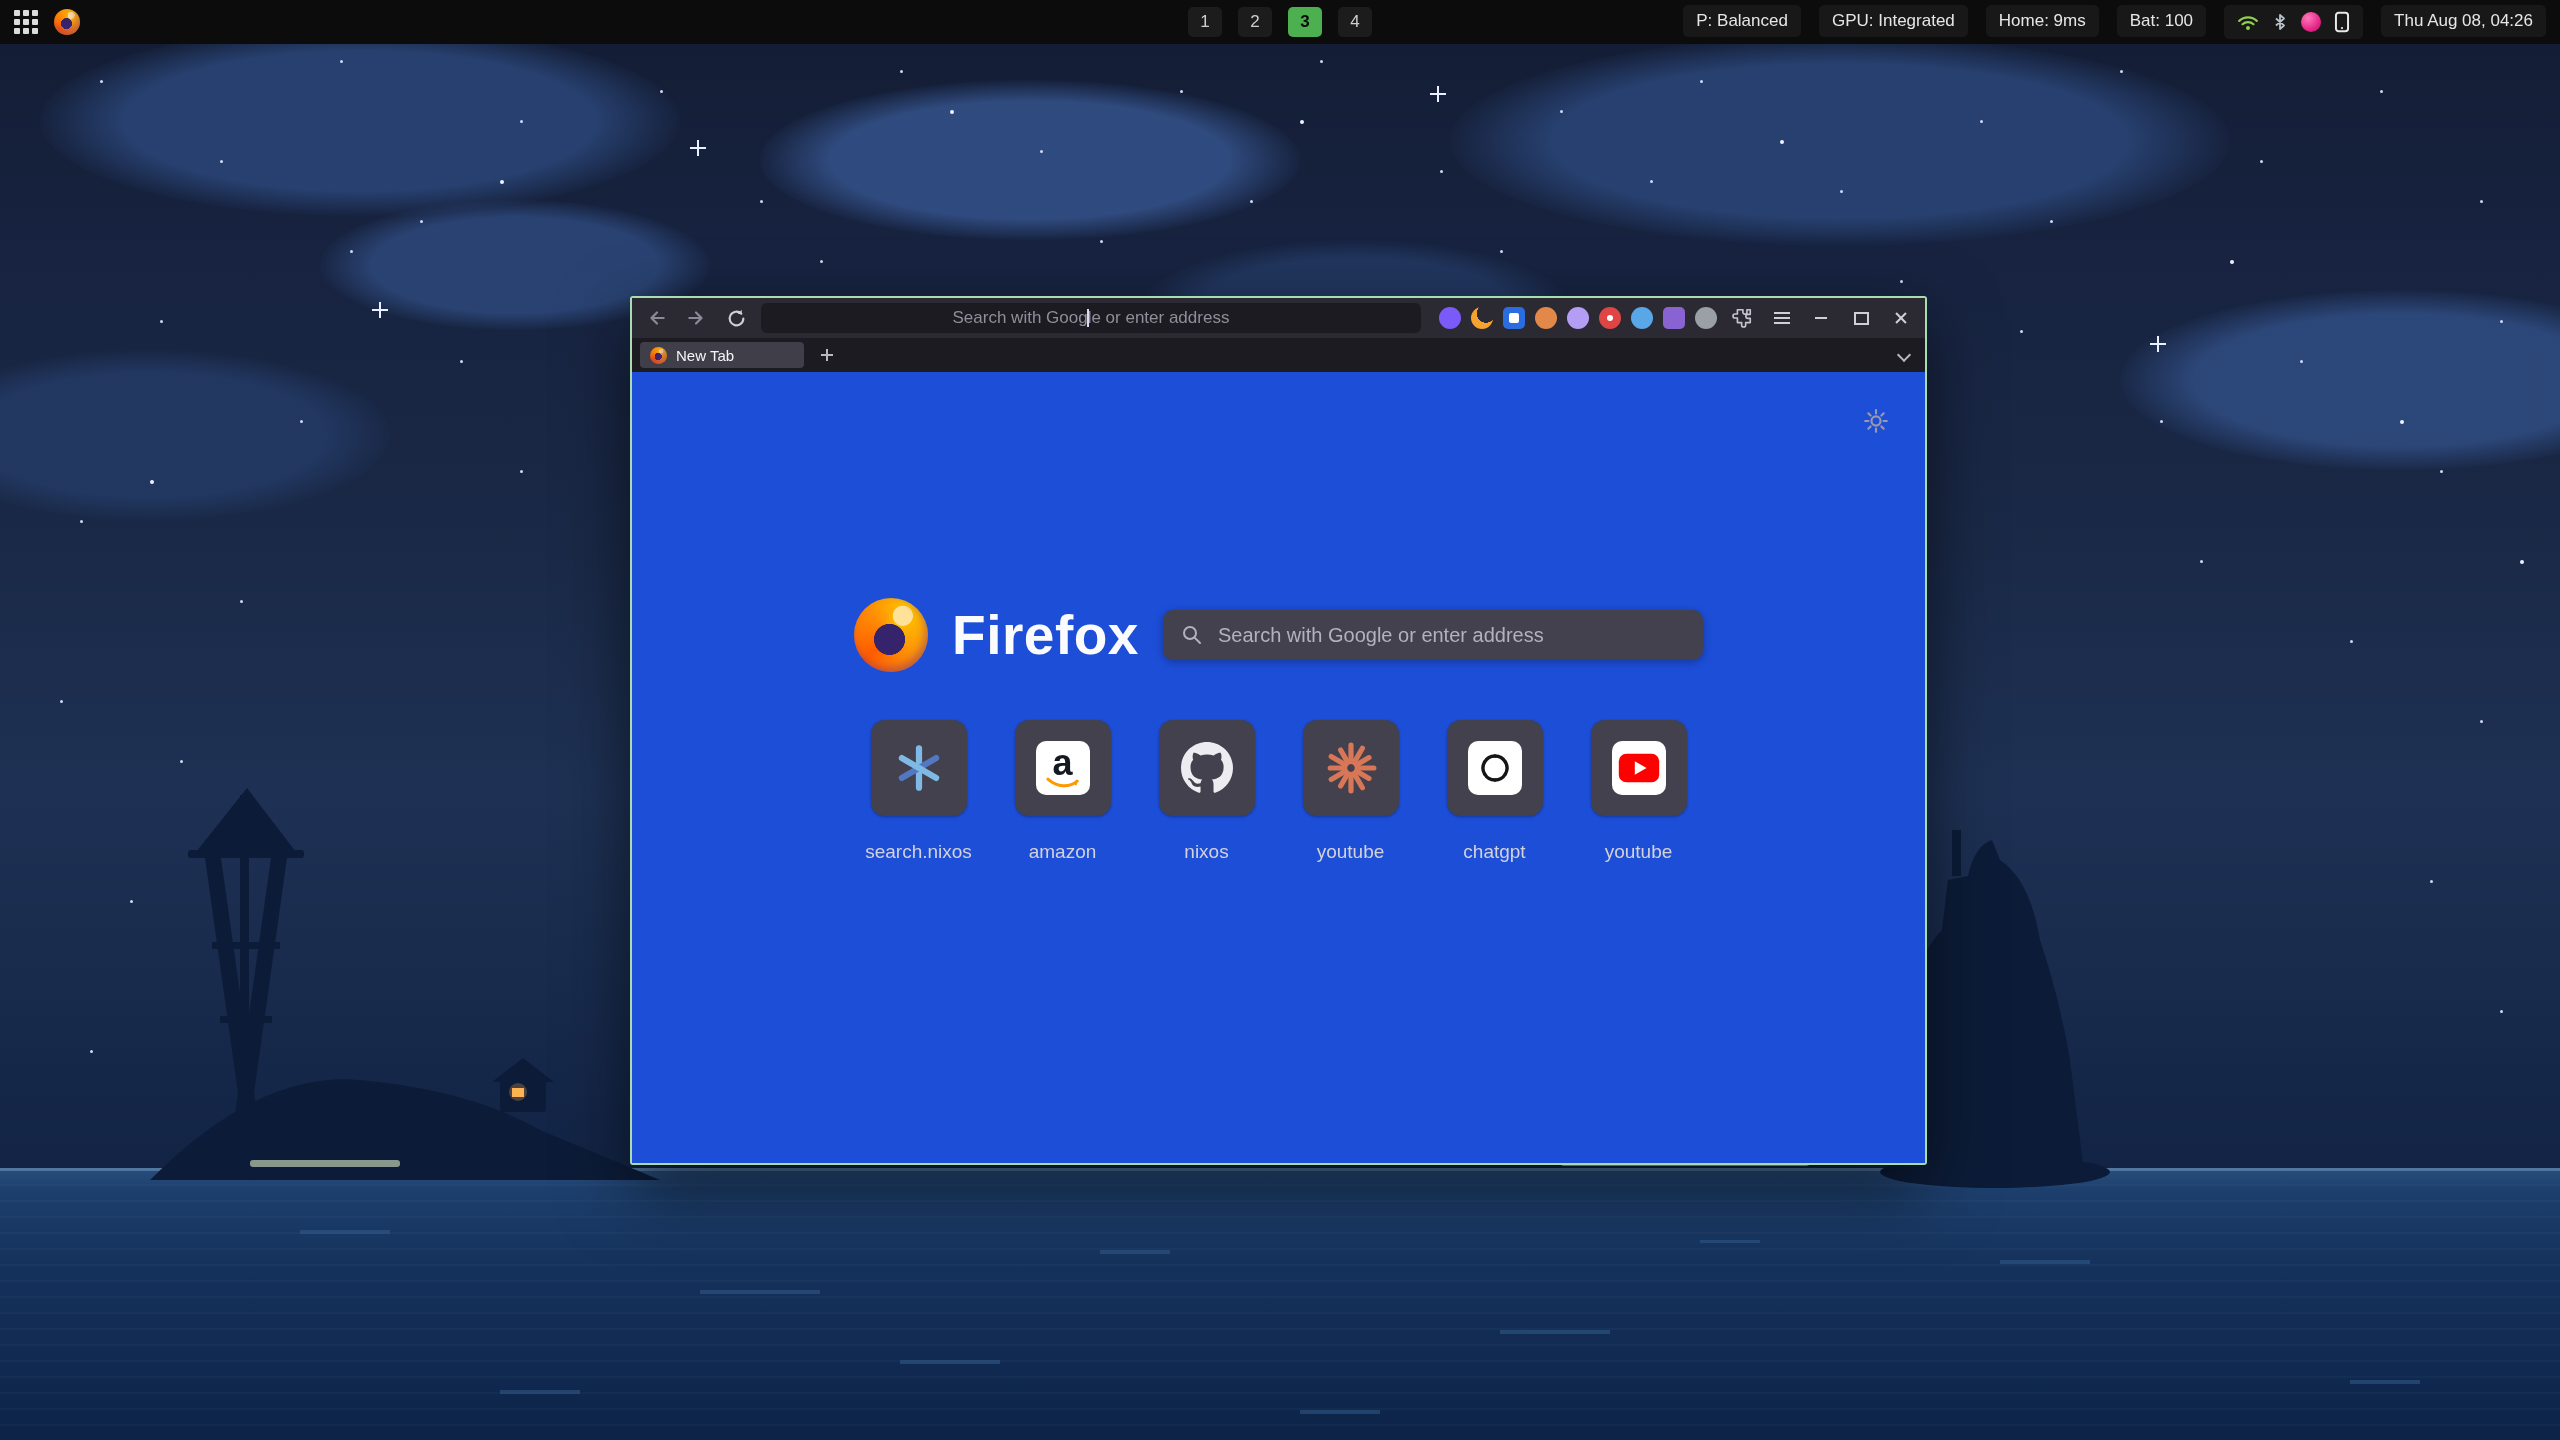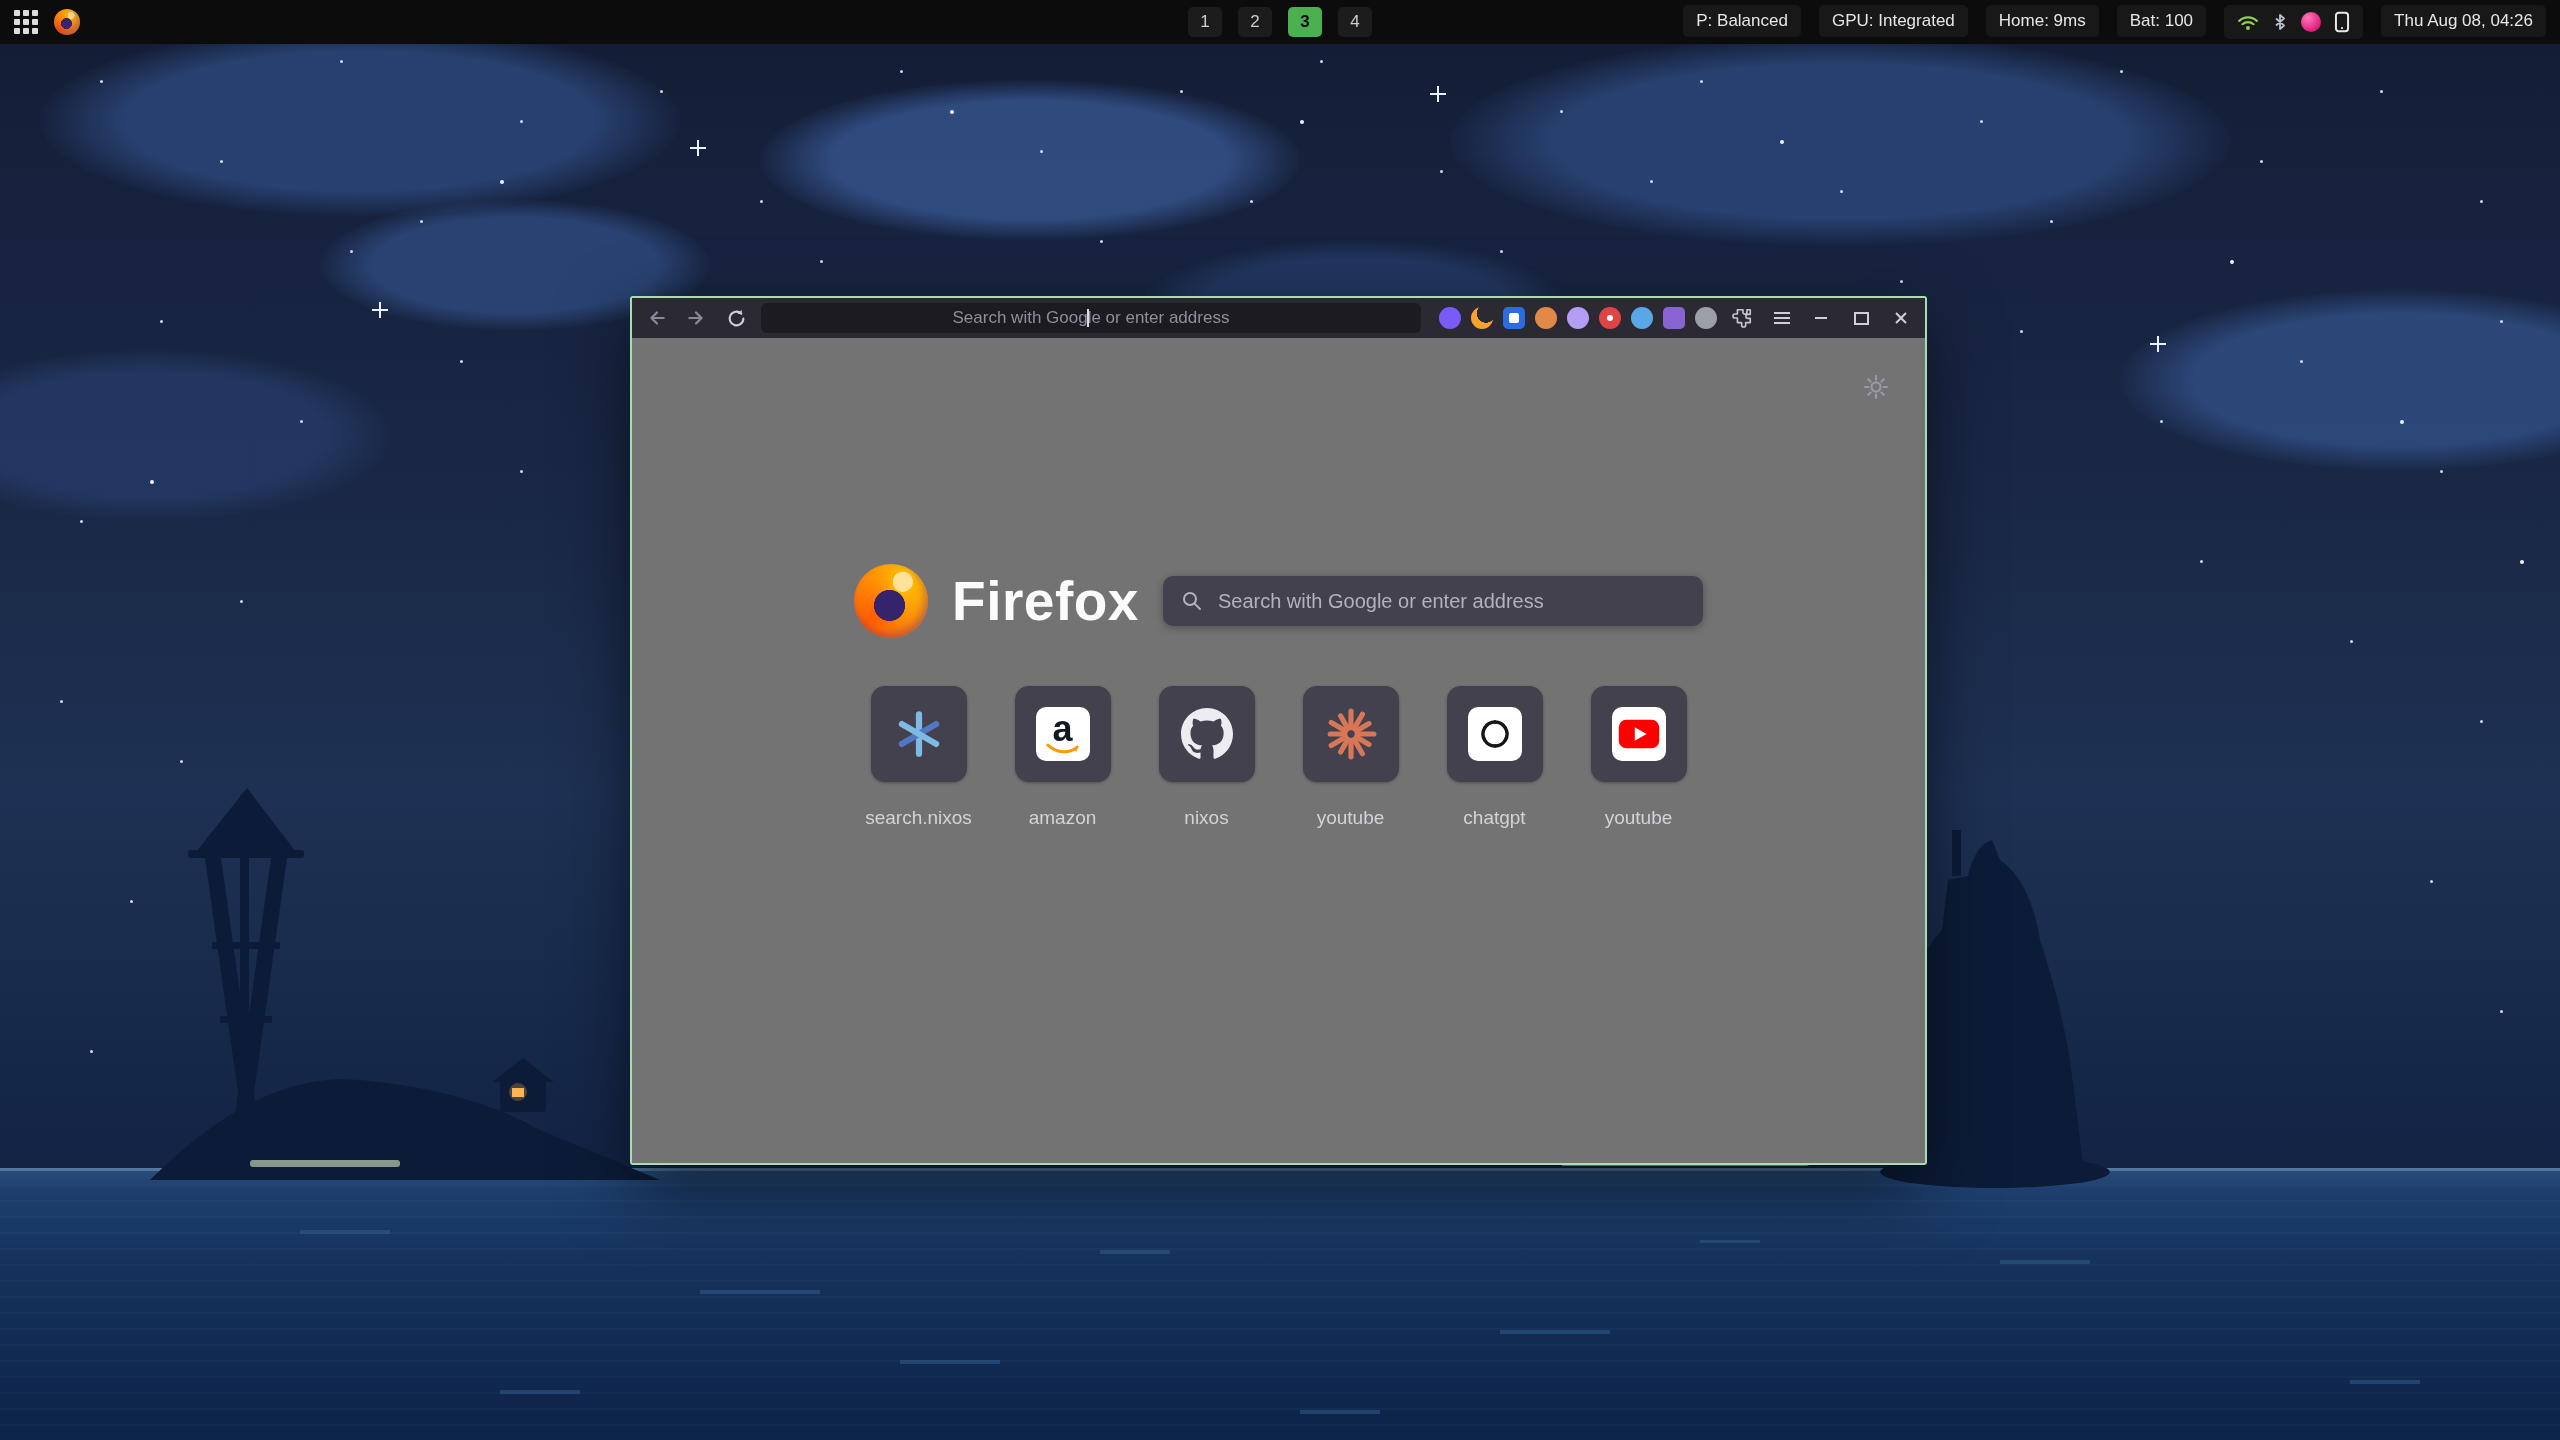--- a/index.html
+++ b/index.html
@@ -109,21 +109,21 @@
   .tab{height:26px;width:164px;background:#3f3e49;border-radius:4px;display:flex;align-items:center;gap:9px;
     padding:0 10px;box-sizing:border-box;color:#f4f4f7;font-size:15px;cursor:pointer;}
   .newtabbtn{width:26px;height:26px;border:0;background:transparent;position:relative;cursor:pointer;border-radius:4px;}
   .newtabbtn::before,.newtabbtn::after{content:"";position:absolute;background:#b9b8c1;}
   .newtabbtn::before{left:7px;top:12px;width:12px;height:2px;}
   .newtabbtn::after{left:12px;top:7px;width:2px;height:12px;}
   .tablist{margin-left:auto;width:26px;height:26px;border:0;background:transparent;cursor:pointer;position:relative;}
   .tablist::before{content:"";position:absolute;left:8px;top:8px;width:8px;height:8px;
     border-right:2px solid #b9b8c1;border-bottom:2px solid #b9b8c1;transform:rotate(45deg);}
 
-  .content{flex:1;position:relative;background:#737373;overflow:hidden;}
+  .content{flex:1;position:relative;background:#1d4ed8;overflow:hidden;}
   .gearbtn{position:absolute;top:34px;right:34px;border:0;background:transparent;cursor:pointer;padding:2px;}
   .hero{position:absolute;top:226px;left:0;right:0;display:flex;flex-direction:column;align-items:center;}
   .hero-row{display:flex;align-items:center;gap:24px;}
   .wordmark{font-size:55px;font-weight:bold;color:#fbfbfe;letter-spacing:.5px;}
   .searchbox{width:540px;height:50px;background:#42414d;border-radius:10px;display:flex;align-items:center;
     gap:13px;padding:0 18px;box-sizing:border-box;box-shadow:0 2px 8px rgba(0,0,0,.3);}
   .searchbox input{flex:1;background:transparent;border:0;outline:none;color:#fbfbfe;font-size:20px;font-family:inherit;}
   .searchbox input::placeholder{color:#b3b2bc;}
   .tiles{display:flex;gap:48px;margin-top:48px;}
   .shortcut{width:96px;display:flex;flex-direction:column;align-items:center;}
@@ -292,20 +292,28 @@
         </button>
       <button class="ctl">
           <span class="max"></span>
         </button>
       <button class="ctl">
           <span class="x"></span>
         </button>
     </div>
   </div>
 
+  <div class="tabbar">
+    <div class="tab">
+      <span class="fflogo s17"></span>
+      <span>New Tab</span>
+    </div>
+    <button class="newtabbtn"></button>
+    <button class="tablist"></button>
+  </div>
 
   <div class="content">
     <button class="gearbtn">
       <svg width="26" height="26" viewBox="0 0 24 24">
         <g stroke="#9a99a8" stroke-width="2" fill="none" stroke-linecap="round">
           <circle cx="12" cy="12" r="4.2"></circle>
           <path d="M12 2v3 M12 19v3 M2 12h3 M19 12h3 M4.9 4.9l2.1 2.1 M17 17l2.1 2.1 M19.1 4.9 L17 7 M7 17l-2.1 2.1"></path>
         </g>
       </svg>
     </button>

